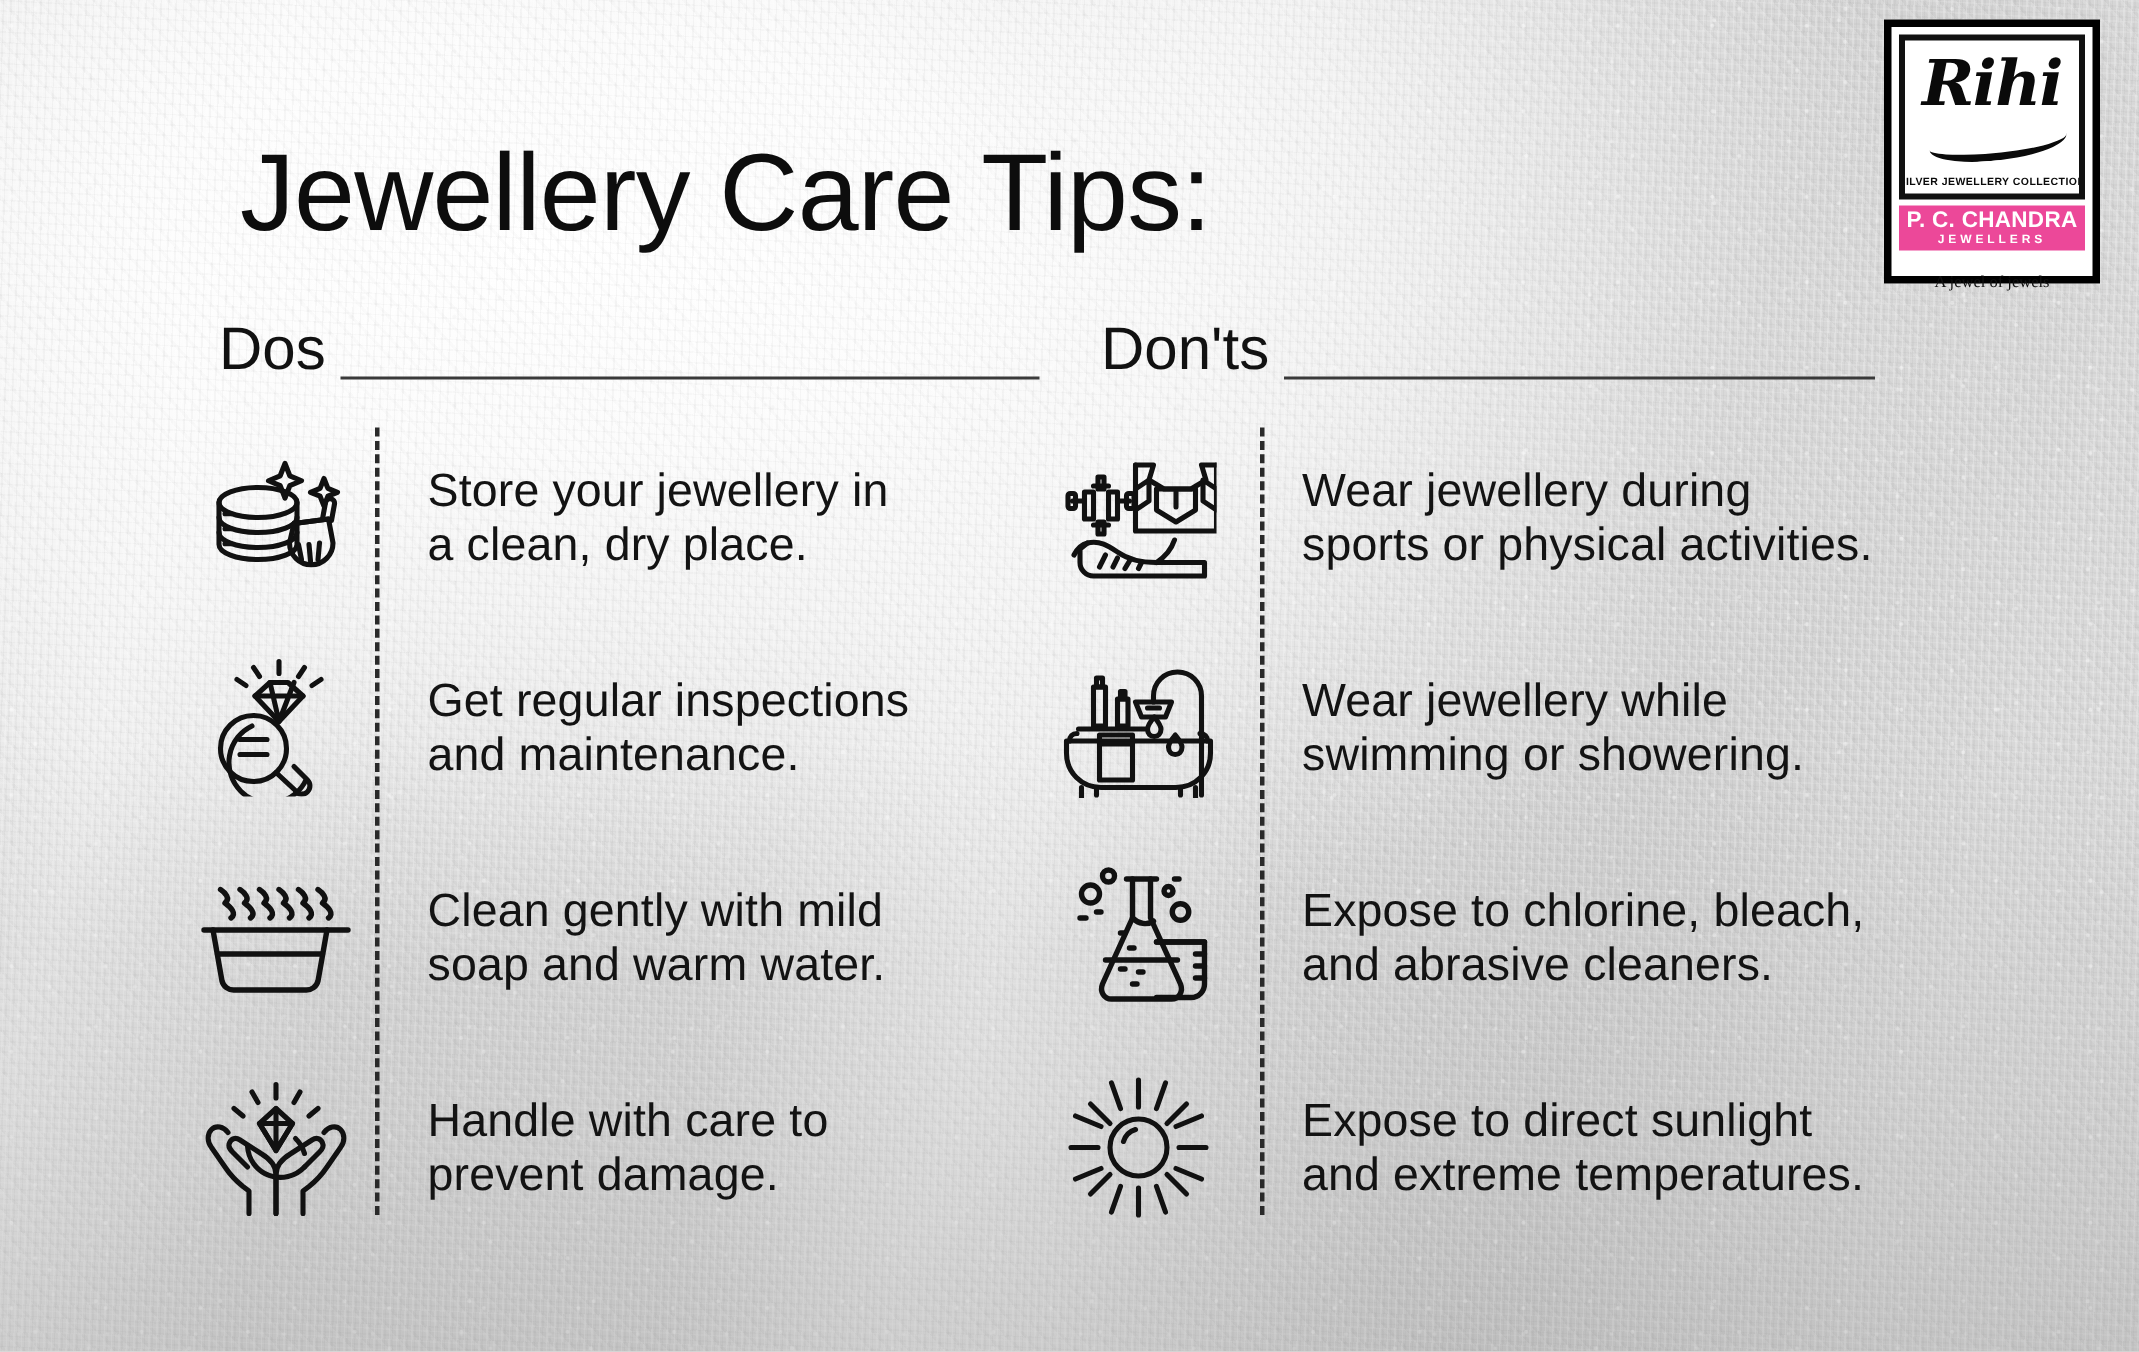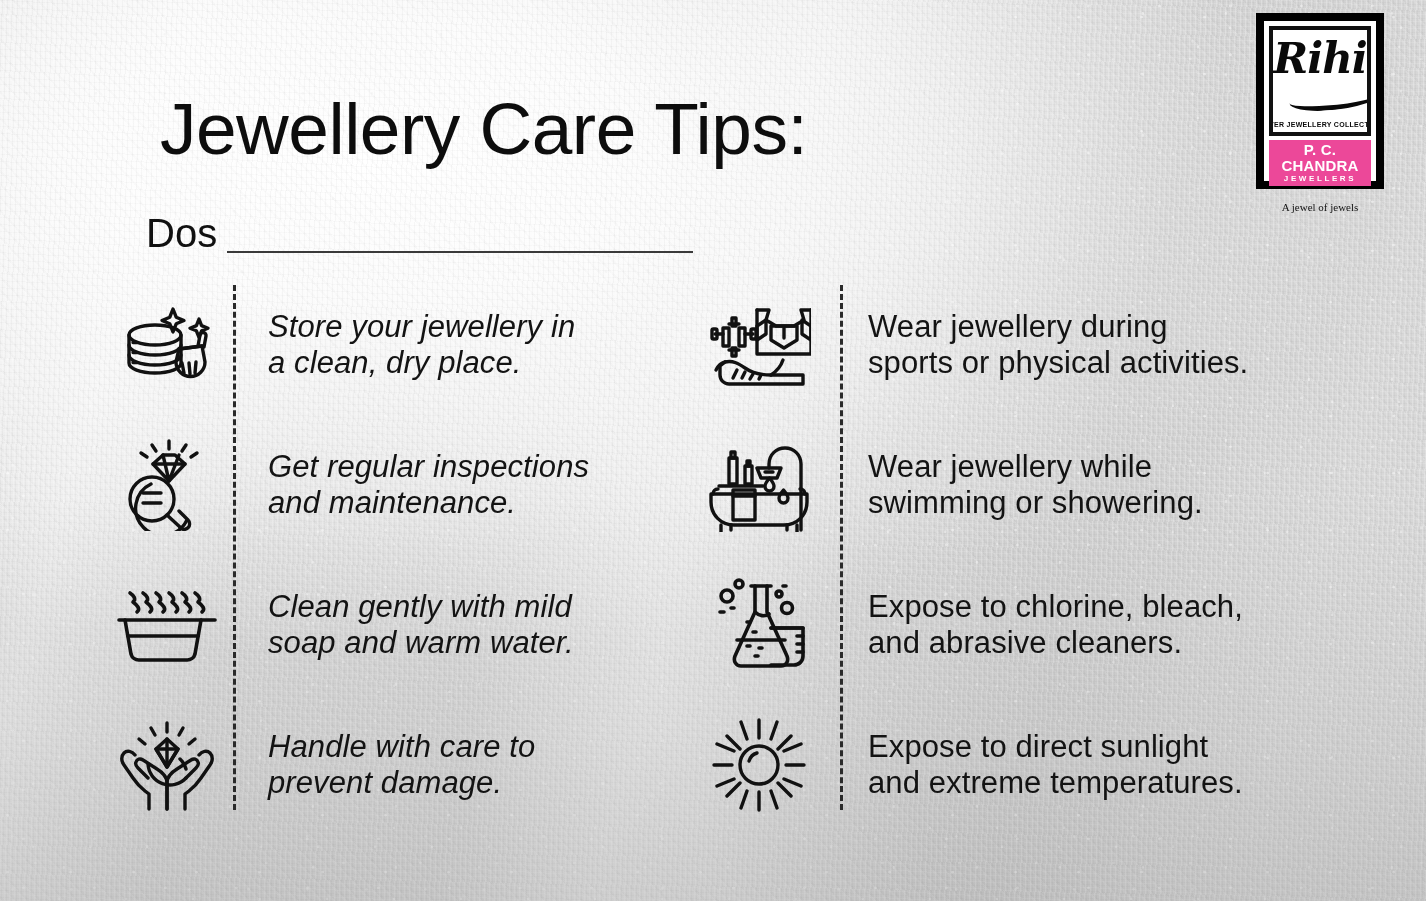--- a/index.html
+++ b/index.html
@@ -96,21 +96,21 @@
     background: #3a3a3a;
     margin-left: 10px;
     margin-top: 6px;
   }
   #head-dos  { left: 146px; top: 207px; }
   #head-dos .rule  { width: 466px; }
   #head-donts { left: 734px; top: 207px; }
   #head-donts .rule { width: 394px; }
 
   .column { position: absolute; top: 275px; }
-  #col-dos   { left: 112px; width: 600px; font-style: italic; }
+  #col-dos   { left: 129px; width: 600px; }
   #col-donts { left: 700px; width: 640px; }
 
   .dash-line {
     position: absolute;
     top: 10px;
     width: 0;
     height: 525px;
     border-left: 3px dashed #2a2a2a;
   }
   #col-dos .dash-line   { left: 121px; }
@@ -139,24 +139,24 @@
     white-space: pre-line;
   }
   #col-donts .tip-icon { width: 118px; flex: 0 0 118px; }
   #col-donts .tip-text { margin-left: 50px; }
 
   
   .logo {
     position: absolute;
     left: 1256px;
     top: 13px;
-    width: 128px;
+    width: 144px;
     height: 176px;
     background: #ffffff;
-    border: 8px solid #000000;
+    border: 5px solid #000000;
     box-sizing: border-box;
     padding: 5px;
     display: flex;
     flex-direction: column;
   }
   .logo-top {
     border: 4px solid #111;
     flex: 0 0 110px;
     position: relative;
     display: flex;
@@ -315,20 +315,24 @@
             <path d="M20 38c-3-4-8-5-11-2s-3 8 0 12l9 13c4 6 7 9 12 13l4 3v15"></path>
             <path d="M52 92V66c0-7 5-11 10-14l14-9c3-2 6-1 7 2 1 2 0 4-2 6l-10 10"></path>
             <path d="M84 38c3-4 8-5 11-2s3 8 0 12l-9 13c-4 6-7 9-12 13l-4 3v15"></path>
           </svg>
         </div>
         <div class="tip-text">Handle with care to
 prevent damage.</div>
       </div>
     </div>
 
+    <div class="col-head" id="head-donts">
+      <span class="label">Don'ts</span>
+      <span class="rule"></span>
+    </div>
 
     <div class="column" id="col-donts">
       <div class="dash-line"></div>
 
       <div class="tip">
         <div class="tip-icon">
           <svg width="104" height="90" viewBox="0 0 104 90" fill="none" stroke="#111" stroke-width="3.4" stroke-linecap="round" stroke-linejoin="round">
             <path d="M50 10h12l-3 10 10 6h18l10-6-3-10h12"></path>
             <path d="M50 10v44h54V10"></path>
             <path d="M59 20l-9 6v14l9-6z"></path>

